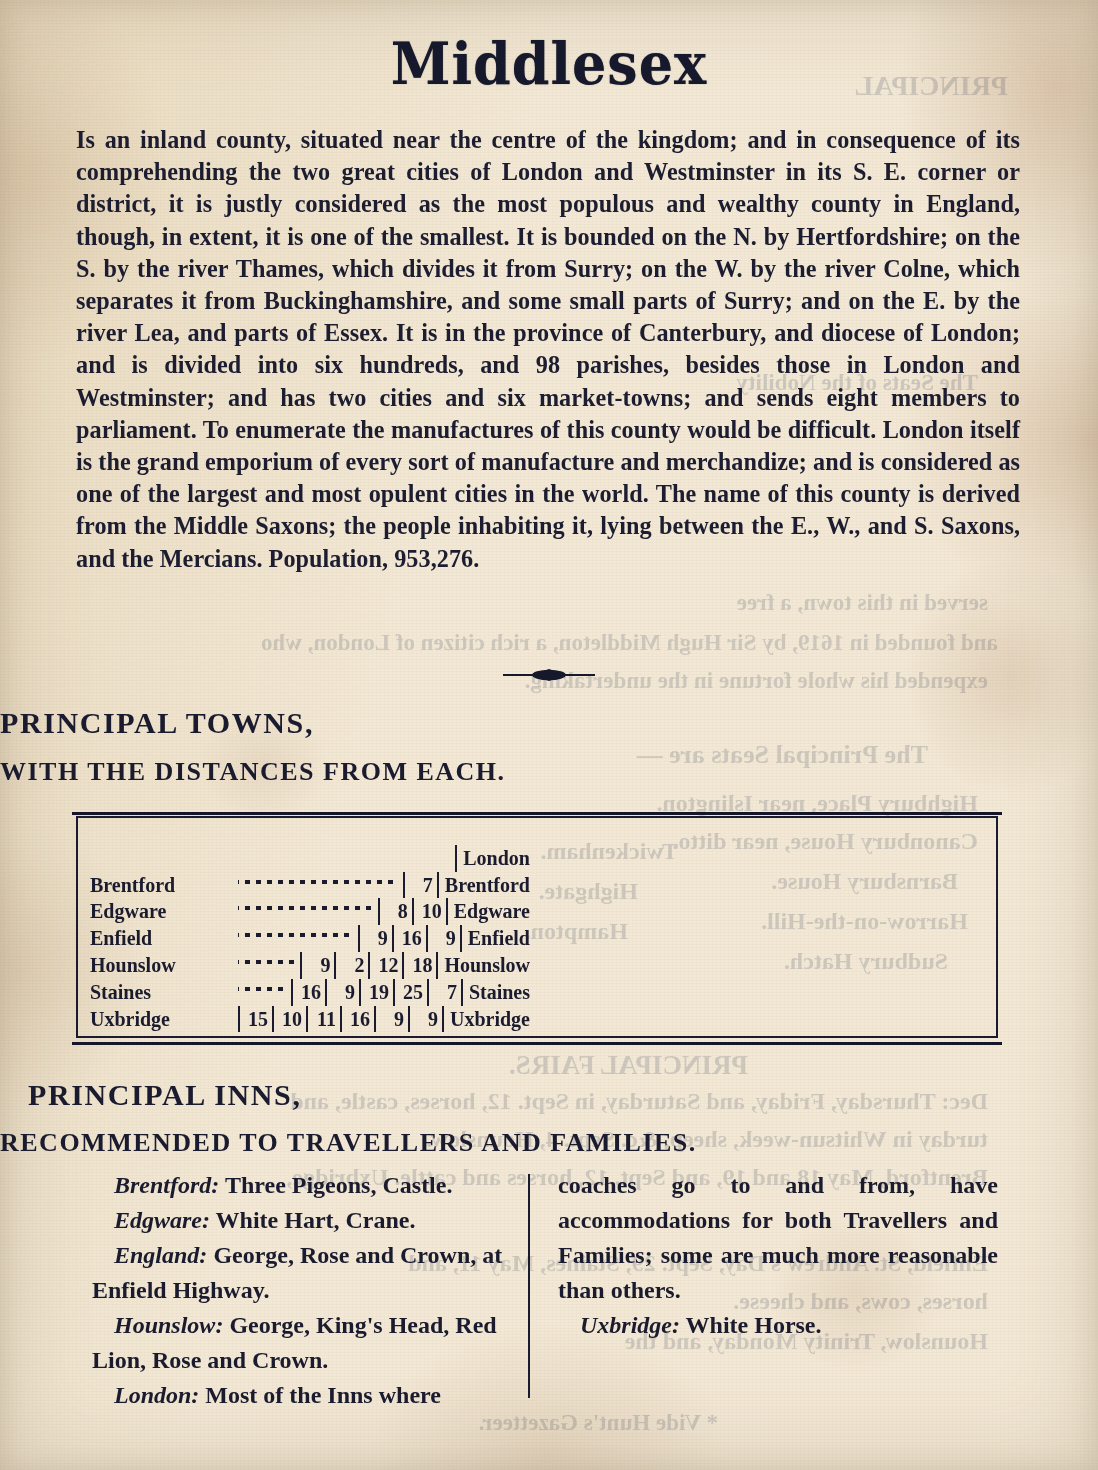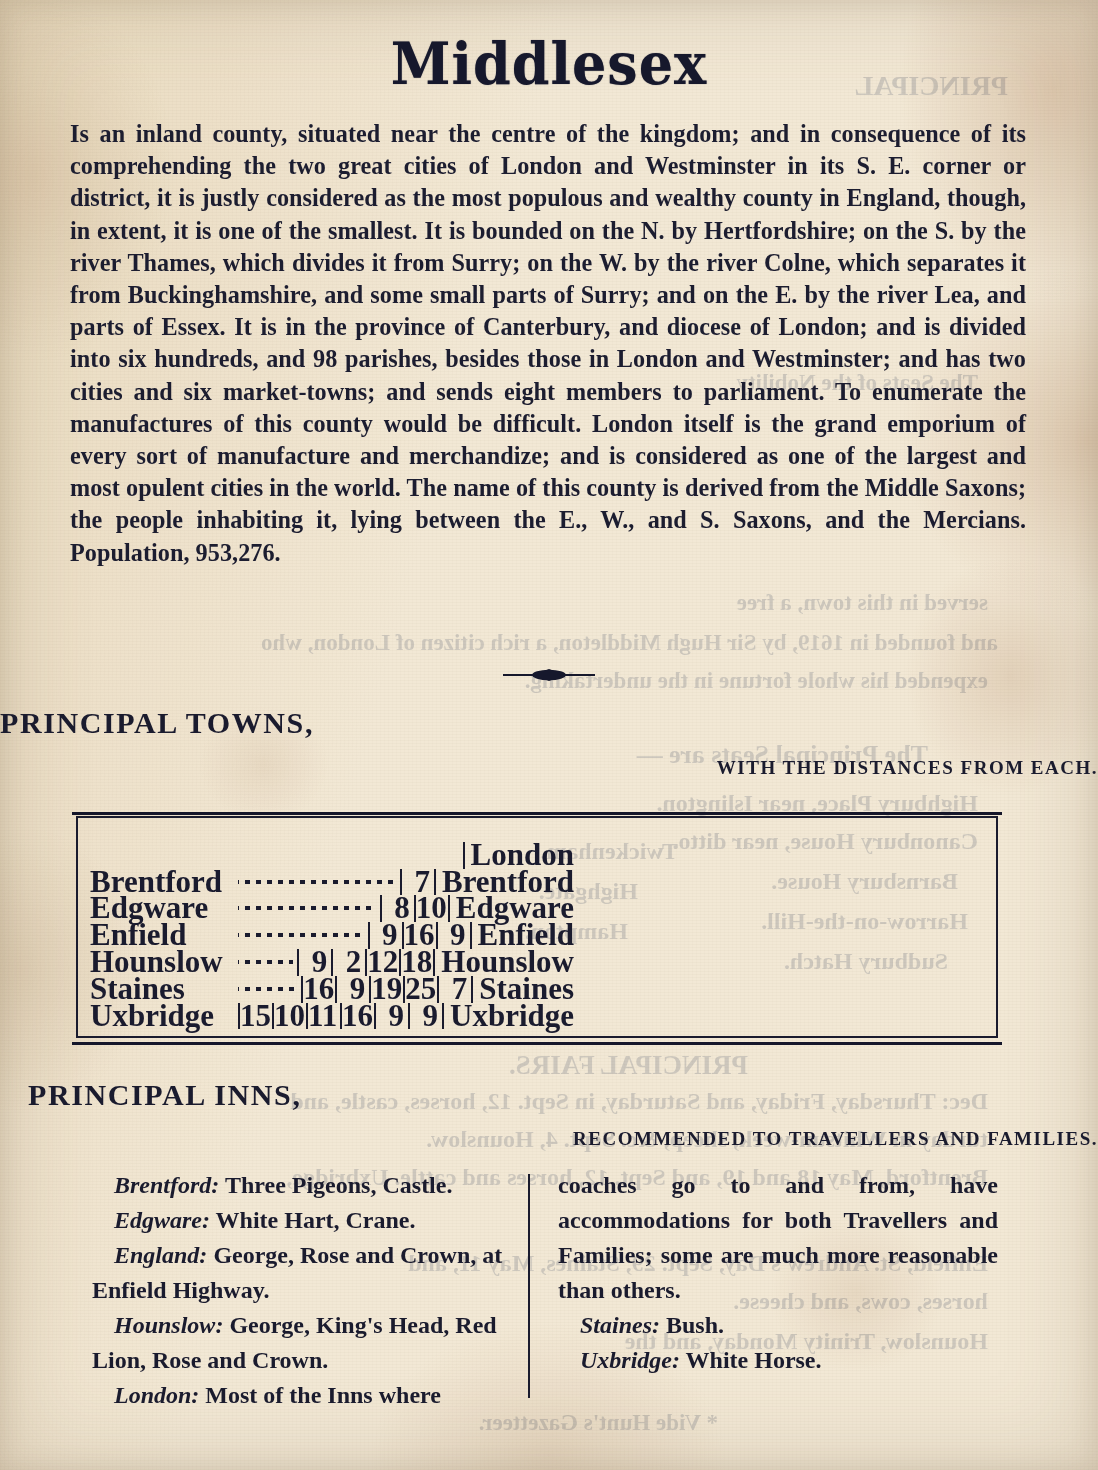--- a/index.html
+++ b/index.html
@@ -108,21 +108,21 @@
     left: 68px;
     width: 960px;
     font-size: 24.2px;
     line-height: 32.2px;
     text-align: justify;
     text-justify: inter-word;
     font-weight: 600;
     letter-spacing: .05px;
     color: #1c1d30;
   }
-  .body-text p { margin: 2px; }
+  .body-text p { margin: 8px; }
 
   .ornament {
     position: absolute;
     top: 668px;
     left: 0;
     width: 100%;
     text-align: center;
     line-height: 0;
   }
   .ornament svg { display: inline-block; }
@@ -134,22 +134,22 @@
     text-align: left;
     font-size: 30px;
     font-weight: 700;
     letter-spacing: 1.6px;
     color: #1a1b2e;
   }
   .heading-sub {
     position: absolute;
     left: 0;
     width: 100%;
-    text-align: right;
-    font-size: 19px;
+    text-align: left;
+    font-size: 26px;
     font-weight: 700;
     letter-spacing: 1.5px;
     color: #1a1b2e;
   }
   #towns-heading { top: 706px; }
   #towns-subheading { top: 757px; }
   #inns-heading { top: 1078px; padding-left: 28px; }
   #inns-subheading { top: 1128px; }
 
   
@@ -170,21 +170,21 @@
     height: 3px;
     background: #15162a;
   }
   .table-rule-top { top: 812px; }
   .table-rule-bottom { top: 1042px; }
 
   .dist-table {
     position: absolute;
     top: 838px;
     left: 90px;
-    font-size: 31px;
+    font-size: 20px;
     line-height: 26.8px;
     font-weight: 600;
     color: #1a1b2e;
   }
   .dist-row {
     display: flex;
     align-items: baseline;
     height: 26.8px;
     white-space: nowrap;
   }
@@ -427,21 +427,20 @@
       <div class="inns-divider"></div>
       <div class="inns-col inns-col-left" id="inns-left">
           <p class="inn-entry"><span class="inn-town">Brentford:</span><span> Three Pigeons, Castle.</span></p>
           <p class="inn-entry"><span class="inn-town">Edgware:</span><span> White Hart, Crane.</span></p>
           <p class="inn-entry"><span class="inn-town">England:</span><span> George, Rose and Crown, at Enfield Highway.</span></p>
           <p class="inn-entry"><span class="inn-town">Hounslow:</span><span> George, King's Head, Red Lion, Rose and Crown.</span></p>
           <p class="inn-entry"><span class="inn-town">London:</span><span> Most of the Inns where</span></p>
         </div>
       <div class="inns-col inns-col-right" id="inns-right">
           <p class="inn-para">coaches go to and from, have accommodations for both Travellers and Families; some are much more reasonable than others.</p>
-          <p class="inn-entry"><span class="inn-town">Staines:</span><span> Bush.</span></p>
           <p class="inn-entry"><span class="inn-town">Uxbridge:</span><span> White Horse.</span></p>
         </div>
     </div>
 
   </div>
 
   <div class="vignette"></div>
 </div>
 
 </body></html>

